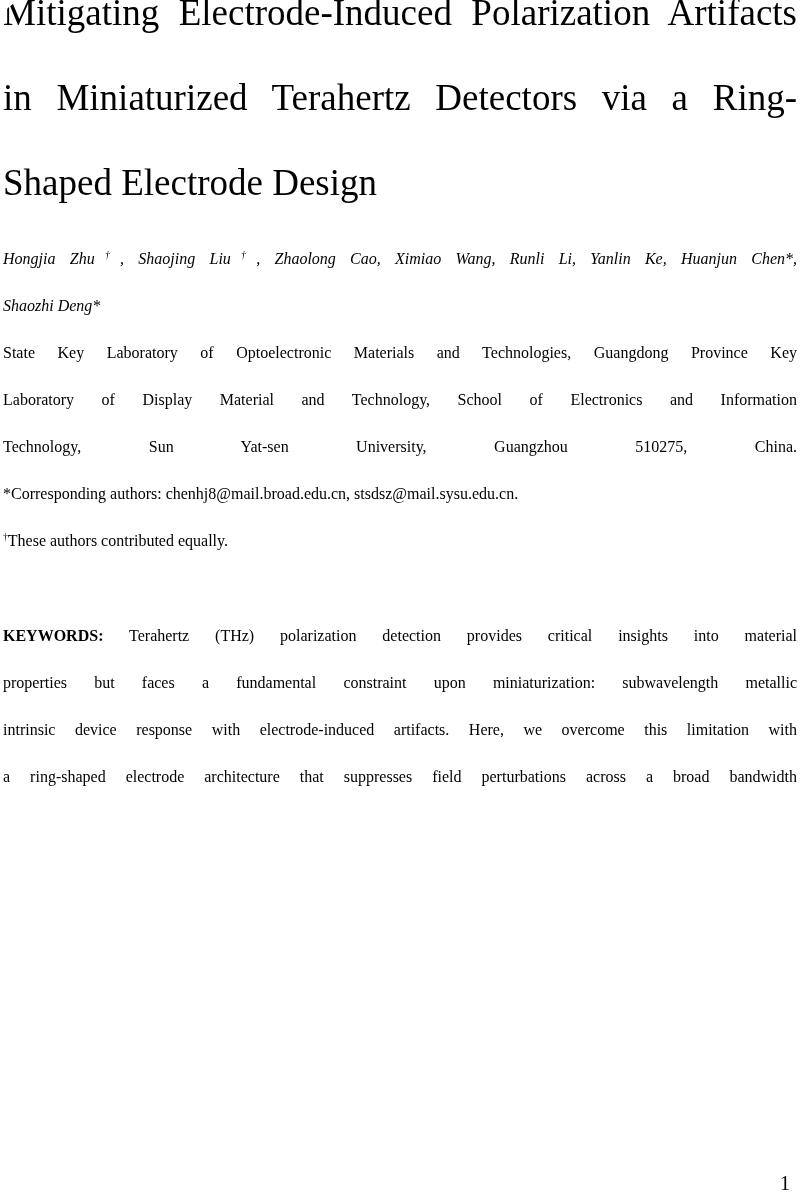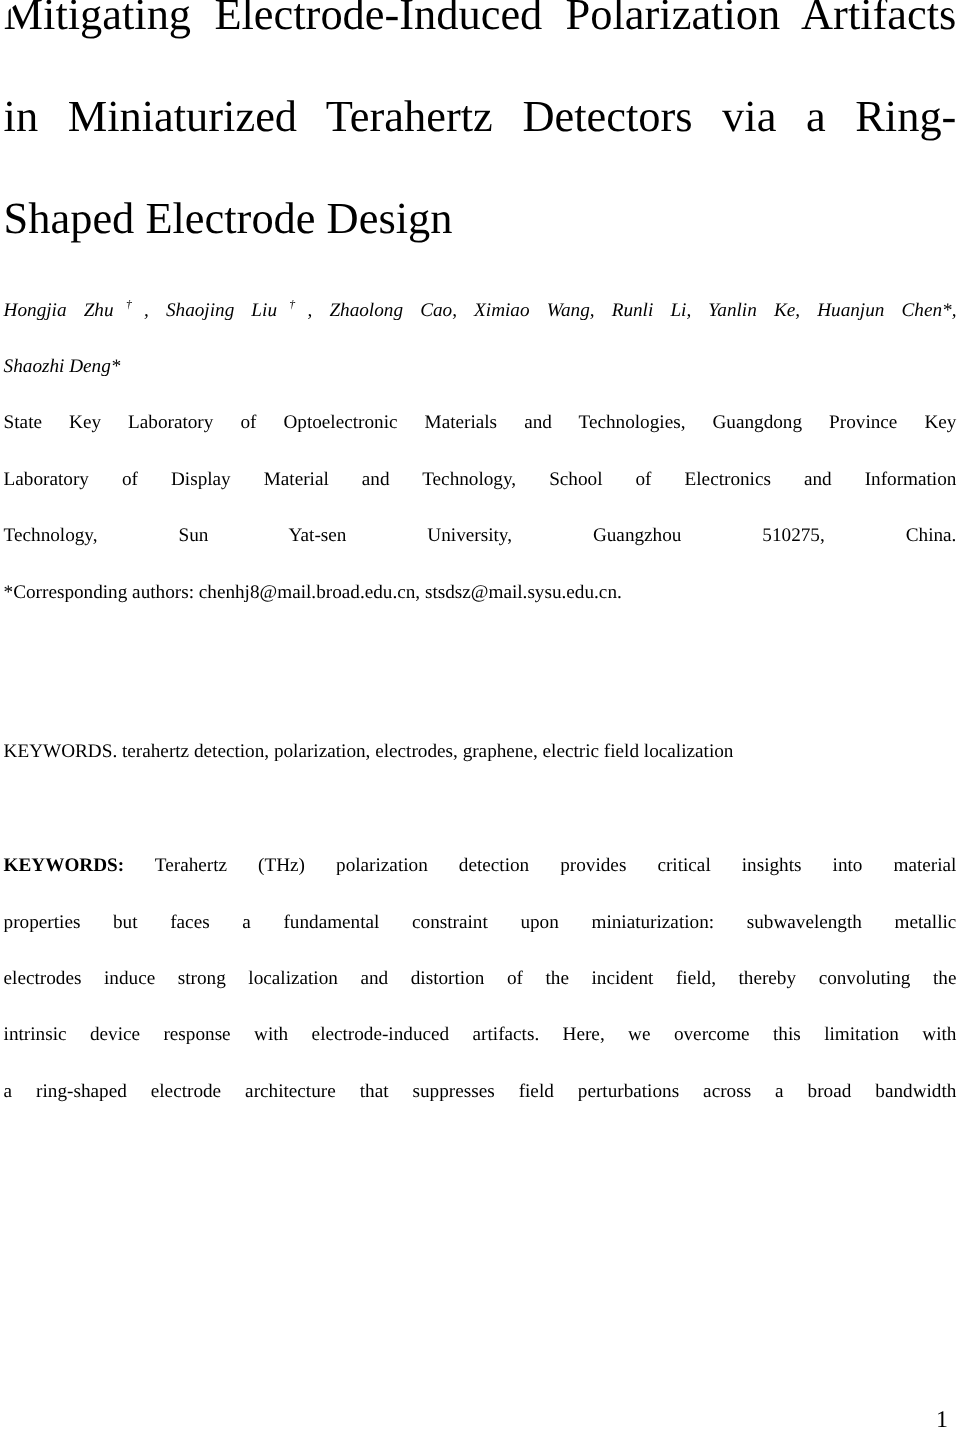--- a/index.html
+++ b/index.html
@@ -76,28 +76,27 @@
       <div class="ln last"><span>Shaozhi Deng*</span></div>
     </div>
 
   <div class="body-block affiliation">
       <div class="ln"><span>State Key Laboratory of Optoelectronic Materials and Technologies, Guangdong Province Key</span></div>
       <div class="ln"><span>Laboratory of Display Material and Technology, School of Electronics and Information</span></div>
       <div class="ln"><span>Technology, Sun Yat-sen University, Guangzhou 510275, China.</span></div>
       <div class="ln last"><span>*Corresponding authors: chenhj8@mail.broad.edu.cn, stsdsz@mail.sysu.edu.cn.</span></div>
     </div>
 
+  <div class="body-block footnote">
+      <div class="ln last"><sup>†</sup><span>These authors contributed equally.</span></div>
+    </div>
 
-  <div class="body-block keywords">
-      <div class="ln last"><span>KEYWORDS. terahertz detection, polarization, electrodes, graphene, electric field localization</span></div>
-    </div>
 
   <div class="body-block abstract">
       <div class="ln"><span class="b">KEYWORDS:</span><span> Terahertz (THz) polarization detection provides critical insights into material</span></div>
       <div class="ln"><span>properties but faces a fundamental constraint upon miniaturization: subwavelength metallic</span></div>
-      <div class="ln"><span>electrodes induce strong localization and distortion of the incident field, thereby convoluting the</span></div>
       <div class="ln"><span>intrinsic device response with electrode-induced artifacts. Here, we overcome this limitation with</span></div>
       <div class="ln"><span>a ring-shaped electrode architecture that suppresses field perturbations across a broad bandwidth</span></div>
     </div>
 
   <div class="pagenum">1</div>
 
 </div>
 
 </body></html>

